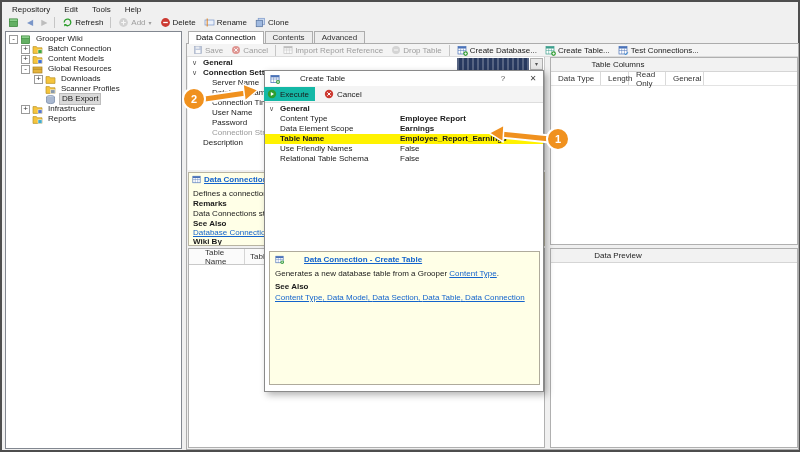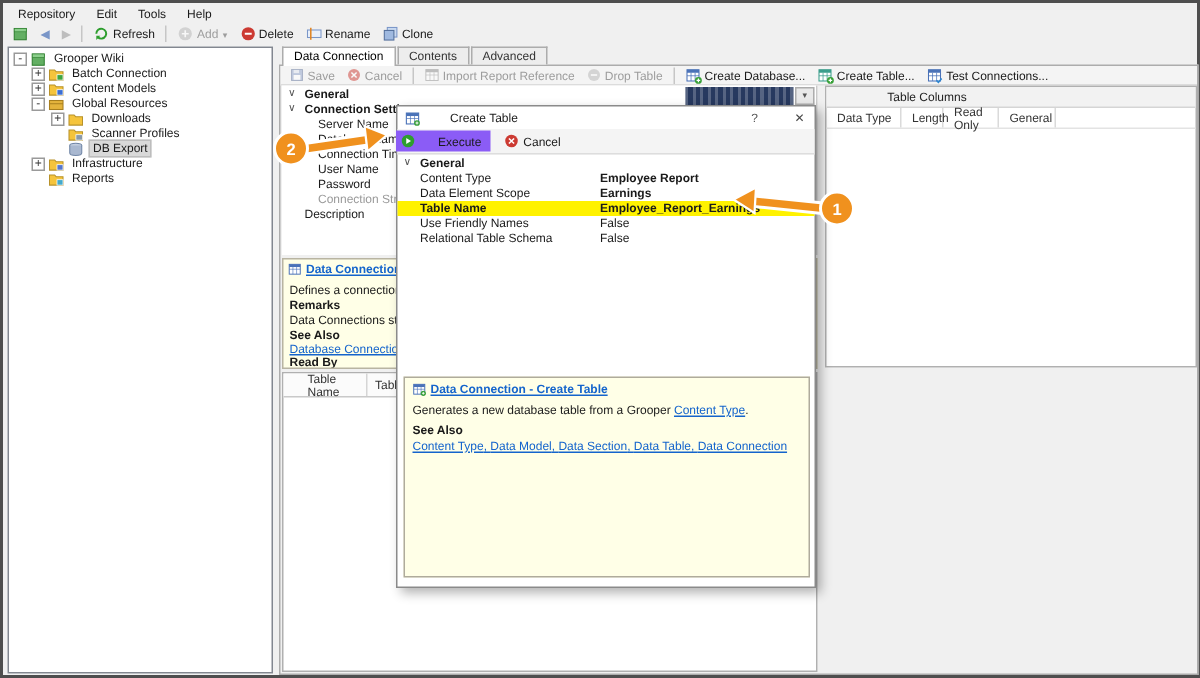--- a/index.html
+++ b/index.html
@@ -75,31 +75,31 @@
   .col-cell{display:flex;align-items:center;padding-left:7px;border-right:1px solid #DADADA;box-sizing:border-box;}
 
   
   .dialog{left:262px;top:68px;width:280px;height:322px;background:#fff;border:1px solid #8A8A8A;
           box-shadow:3px 3px 7px rgba(0,0,0,.30);z-index:10;box-sizing:border-box;}
   .dlg-title{height:15px;display:flex;align-items:center;gap:20px;padding:0 5px;font-size:8px;}
   .dlg-title .sp{flex:1;}
   .dlg-hb{color:#555;width:10px;text-align:center;}
   .dlg-cb{color:#444;width:10px;text-align:center;font-size:8px;}
   .dlg-toolbar{height:16px;background:#F4F4F4;border-bottom:1px solid #DDD;display:flex;align-items:center;padding-left:3px;}
-  .exec-btn{background:#8b5cf6;display:flex;align-items:center;gap:15px;padding:2px 6px 2px 3px;margin-left:-4px;}
+  .exec-btn{background:#14b8a6;display:flex;align-items:center;gap:3px;padding:2px 6px 2px 3px;margin-left:-4px;}
   .cancel-btn{display:flex;align-items:center;gap:3px;margin-left:9px;}
   .dlg-grid{padding-top:1px;}
   .drow{height:10px;line-height:10px;display:flex;align-items:center;white-space:nowrap;}
   .drow .lab{padding-left:15px;width:120px;flex:0 0 auto;overflow:hidden;}
   .drow .val{padding-left:0;}
   .dhl{background:#FFF200;}
   .vbold{font-weight:bold;}
   .dlg-help{position:absolute;left:4px;top:180px;width:271px;height:134px;background:#FFFFE7;
             border:1px solid #AFAB9C;box-sizing:border-box;padding:3px 5px;}
-  .dh-title{display:flex;align-items:center;gap:3px;margin-bottom:5px;}
+  .dh-title{display:flex;align-items:center;gap:20px;margin-bottom:5px;}
   .dh-links .hlink:not(:last-child)::after{content:", ";}
   .dh-body{margin-bottom:4px;}
   .dh-see{font-weight:bold;margin-bottom:2px;}
 
   .annot{position:absolute;left:0;top:0;z-index:40;pointer-events:none;}
   svg{display:block;}
 </style>
 </head>
 <body>
 
@@ -397,40 +397,43 @@
             <path d="M1 5.5h9M4 3.7v5.8M7 3.7v5.8" stroke="#4A72B8" stroke-width="0.5"></path>
           </svg>
         </span>
       <span class="blink bold">Data Connection</span>
     </span>
     <span class="hl-line" style="top:16px;">Defines a connection</span>
     <span class="hl-line bold" style="top:26px;">Remarks</span>
     <span class="hl-line" style="top:36px;">Data Connections sto</span>
     <span class="hl-line bold" style="top:46px;">See Also</span>
     <span class="hl-line blink" style="top:55px;">Database Connection</span>
-    <span class="hl-line bold" style="top:64px;">Read By</span>
+    <span class="hl-line bold" style="top:64px;">Wiki By</span>
   </div>
 
   <div class="abs left-table">
     <div class="lt-header">
       <span class="lt-c1">Table Name</span>
       <span class="lt-c2">Table Sche</span>
     </div>
   </div>
 
   <div class="abs rt-top">
     <div class="group-hdr">Table Columns</div>
     <div class="col-row">
       <span class="col-cell" style="width:50px;">Data Type</span>
       <span class="col-cell" style="width:28px;">Length</span>
       <span class="col-cell" style="width:37px;">Read Only</span>
       <span class="col-cell" style="width:38px;">General</span>
     </div>
   </div>
 
+  <div class="abs rt-bottom">
+    <div class="group-hdr">Data Preview</div>
+  </div>
 
   <div class="abs dialog">
     <div class="dlg-title">
       <span>
           <svg width="10" height="10" viewBox="0 0 11 11">
             <rect x="1" y="1.5" width="9" height="8" fill="#fff" stroke="#4A72B8" stroke-width="0.8"></rect>
             <rect x="1" y="1.5" width="9" height="2.2" fill="#4A72B8"></rect>
             <path d="M1 5.5h9M4 3.7v5.8M7 3.7v5.8" stroke="#4A72B8" stroke-width="0.5"></path>
             <circle cx="8.8" cy="8.8" r="2.1" fill="#38A038"></circle>
             <path d="M8.8 7.7v2.2M7.7 8.8h2.2" stroke="#fff" stroke-width="0.7"></path>

